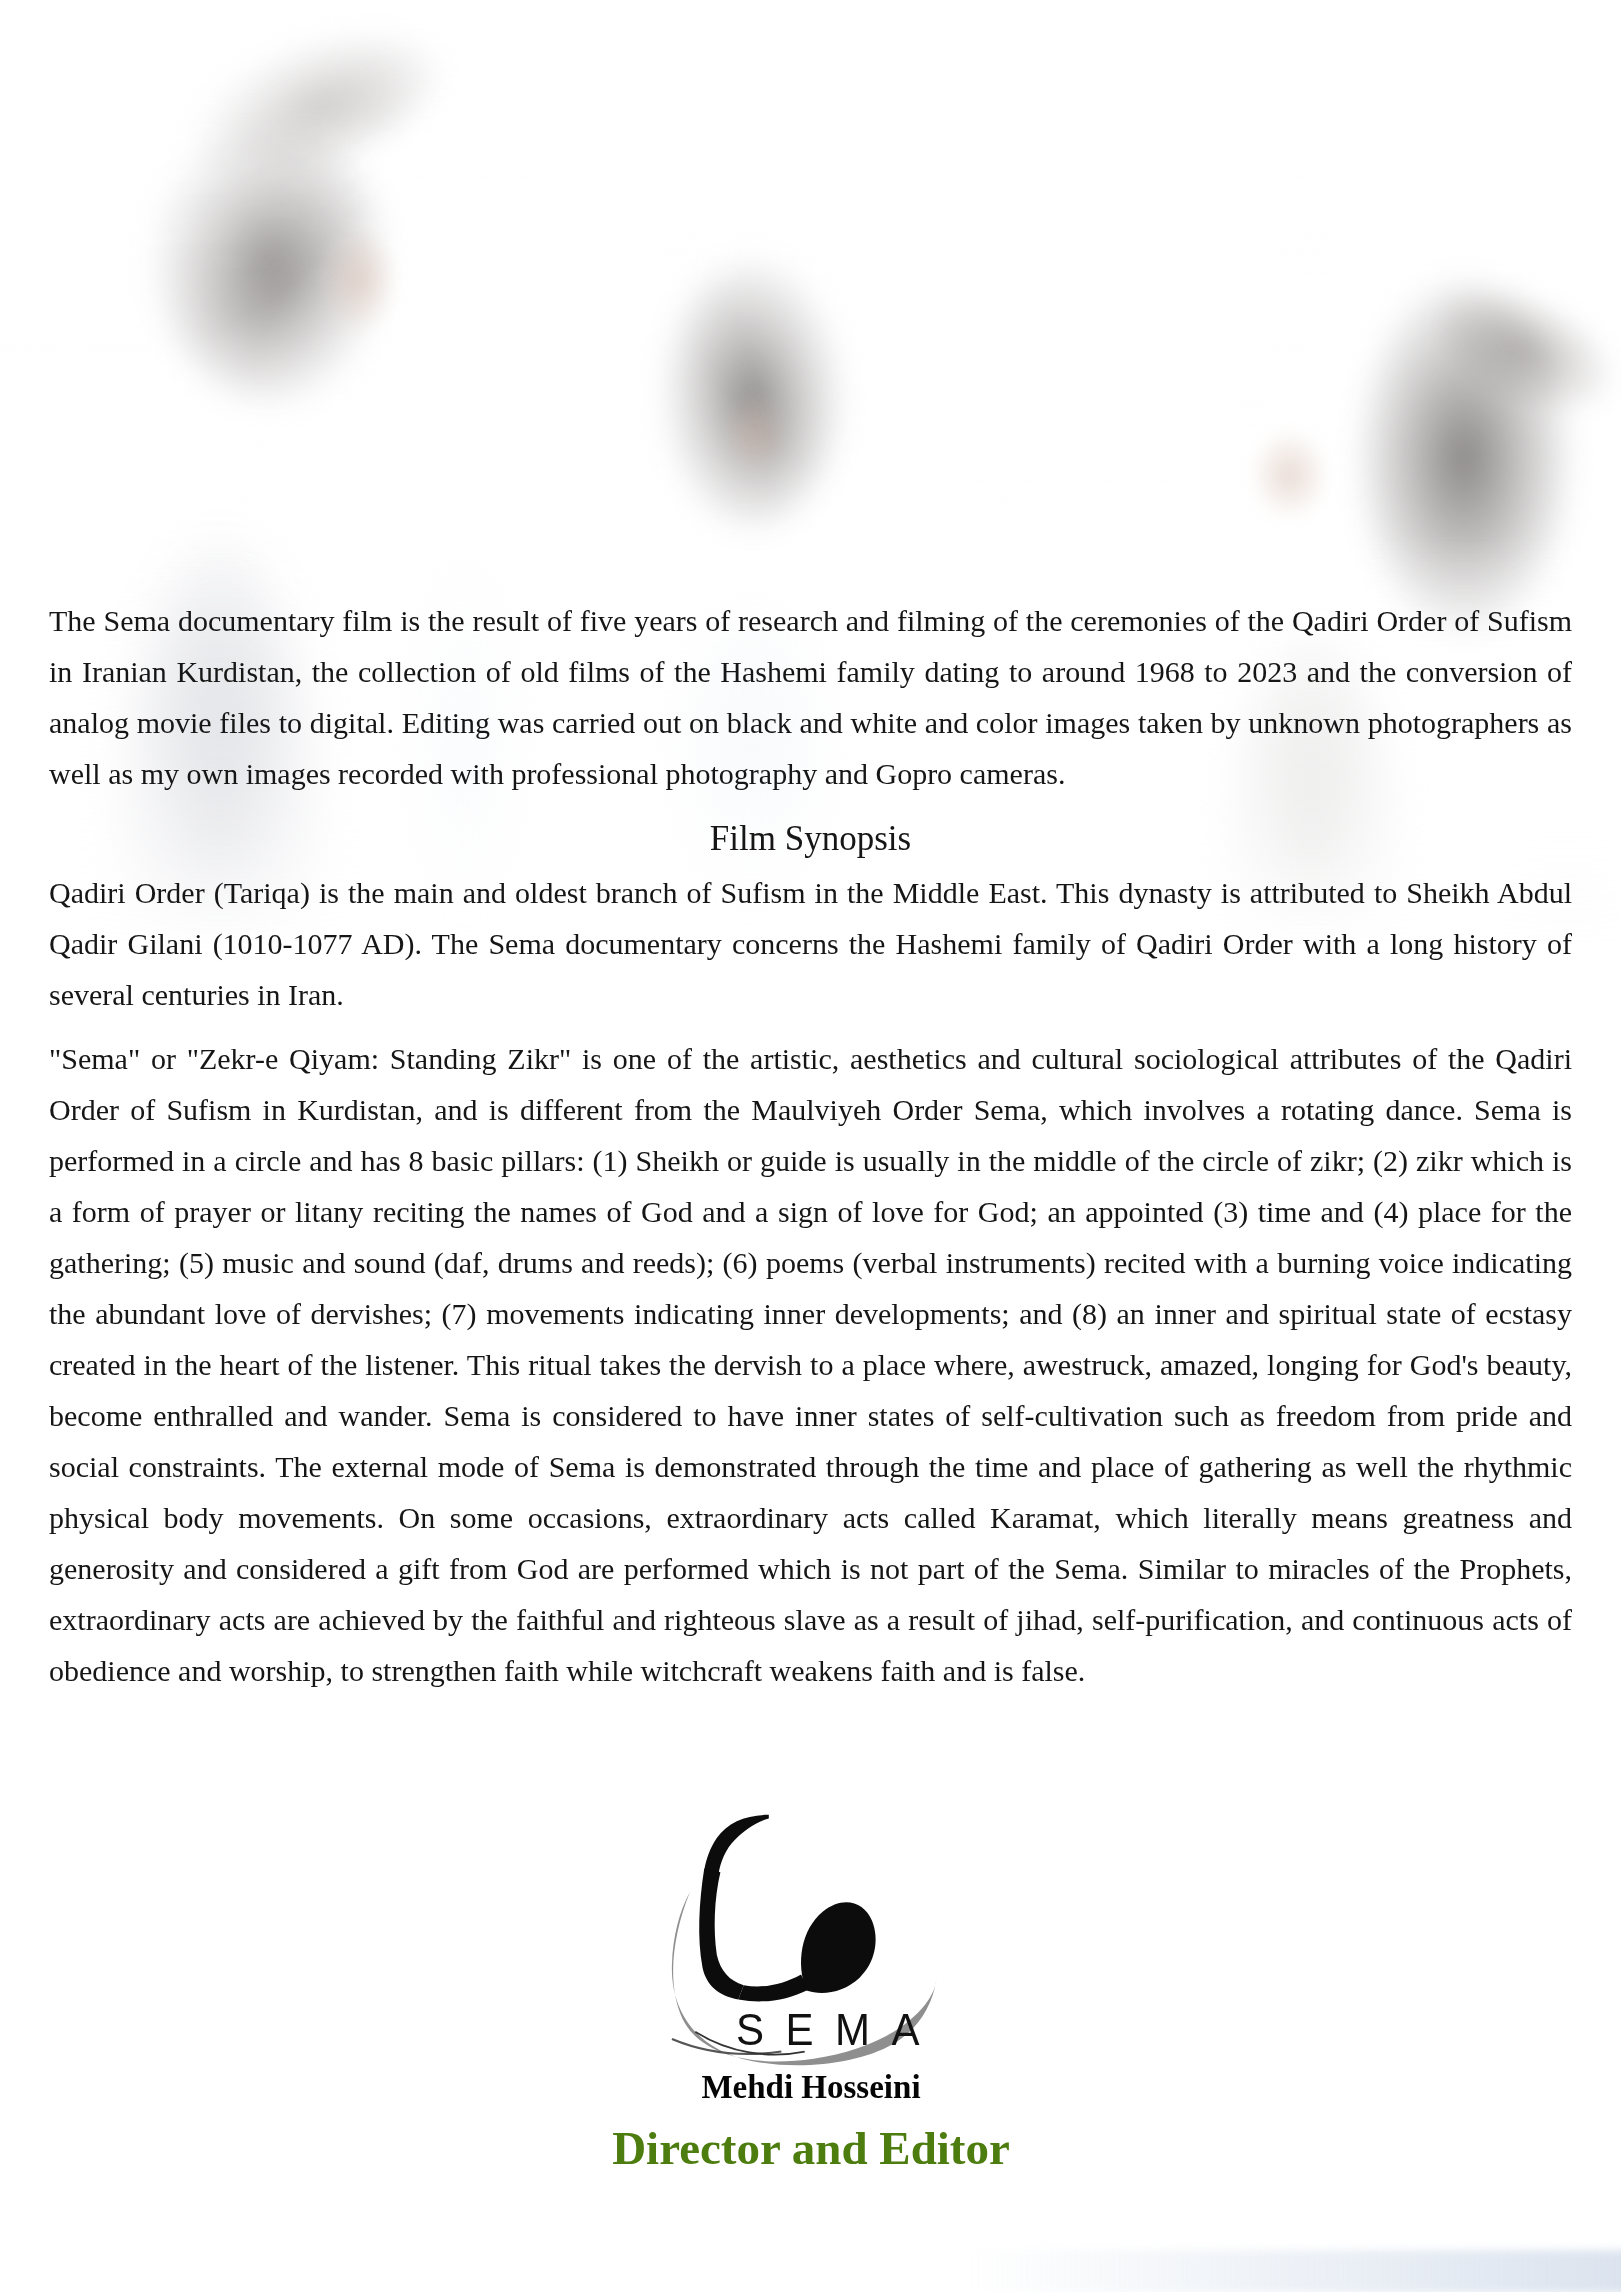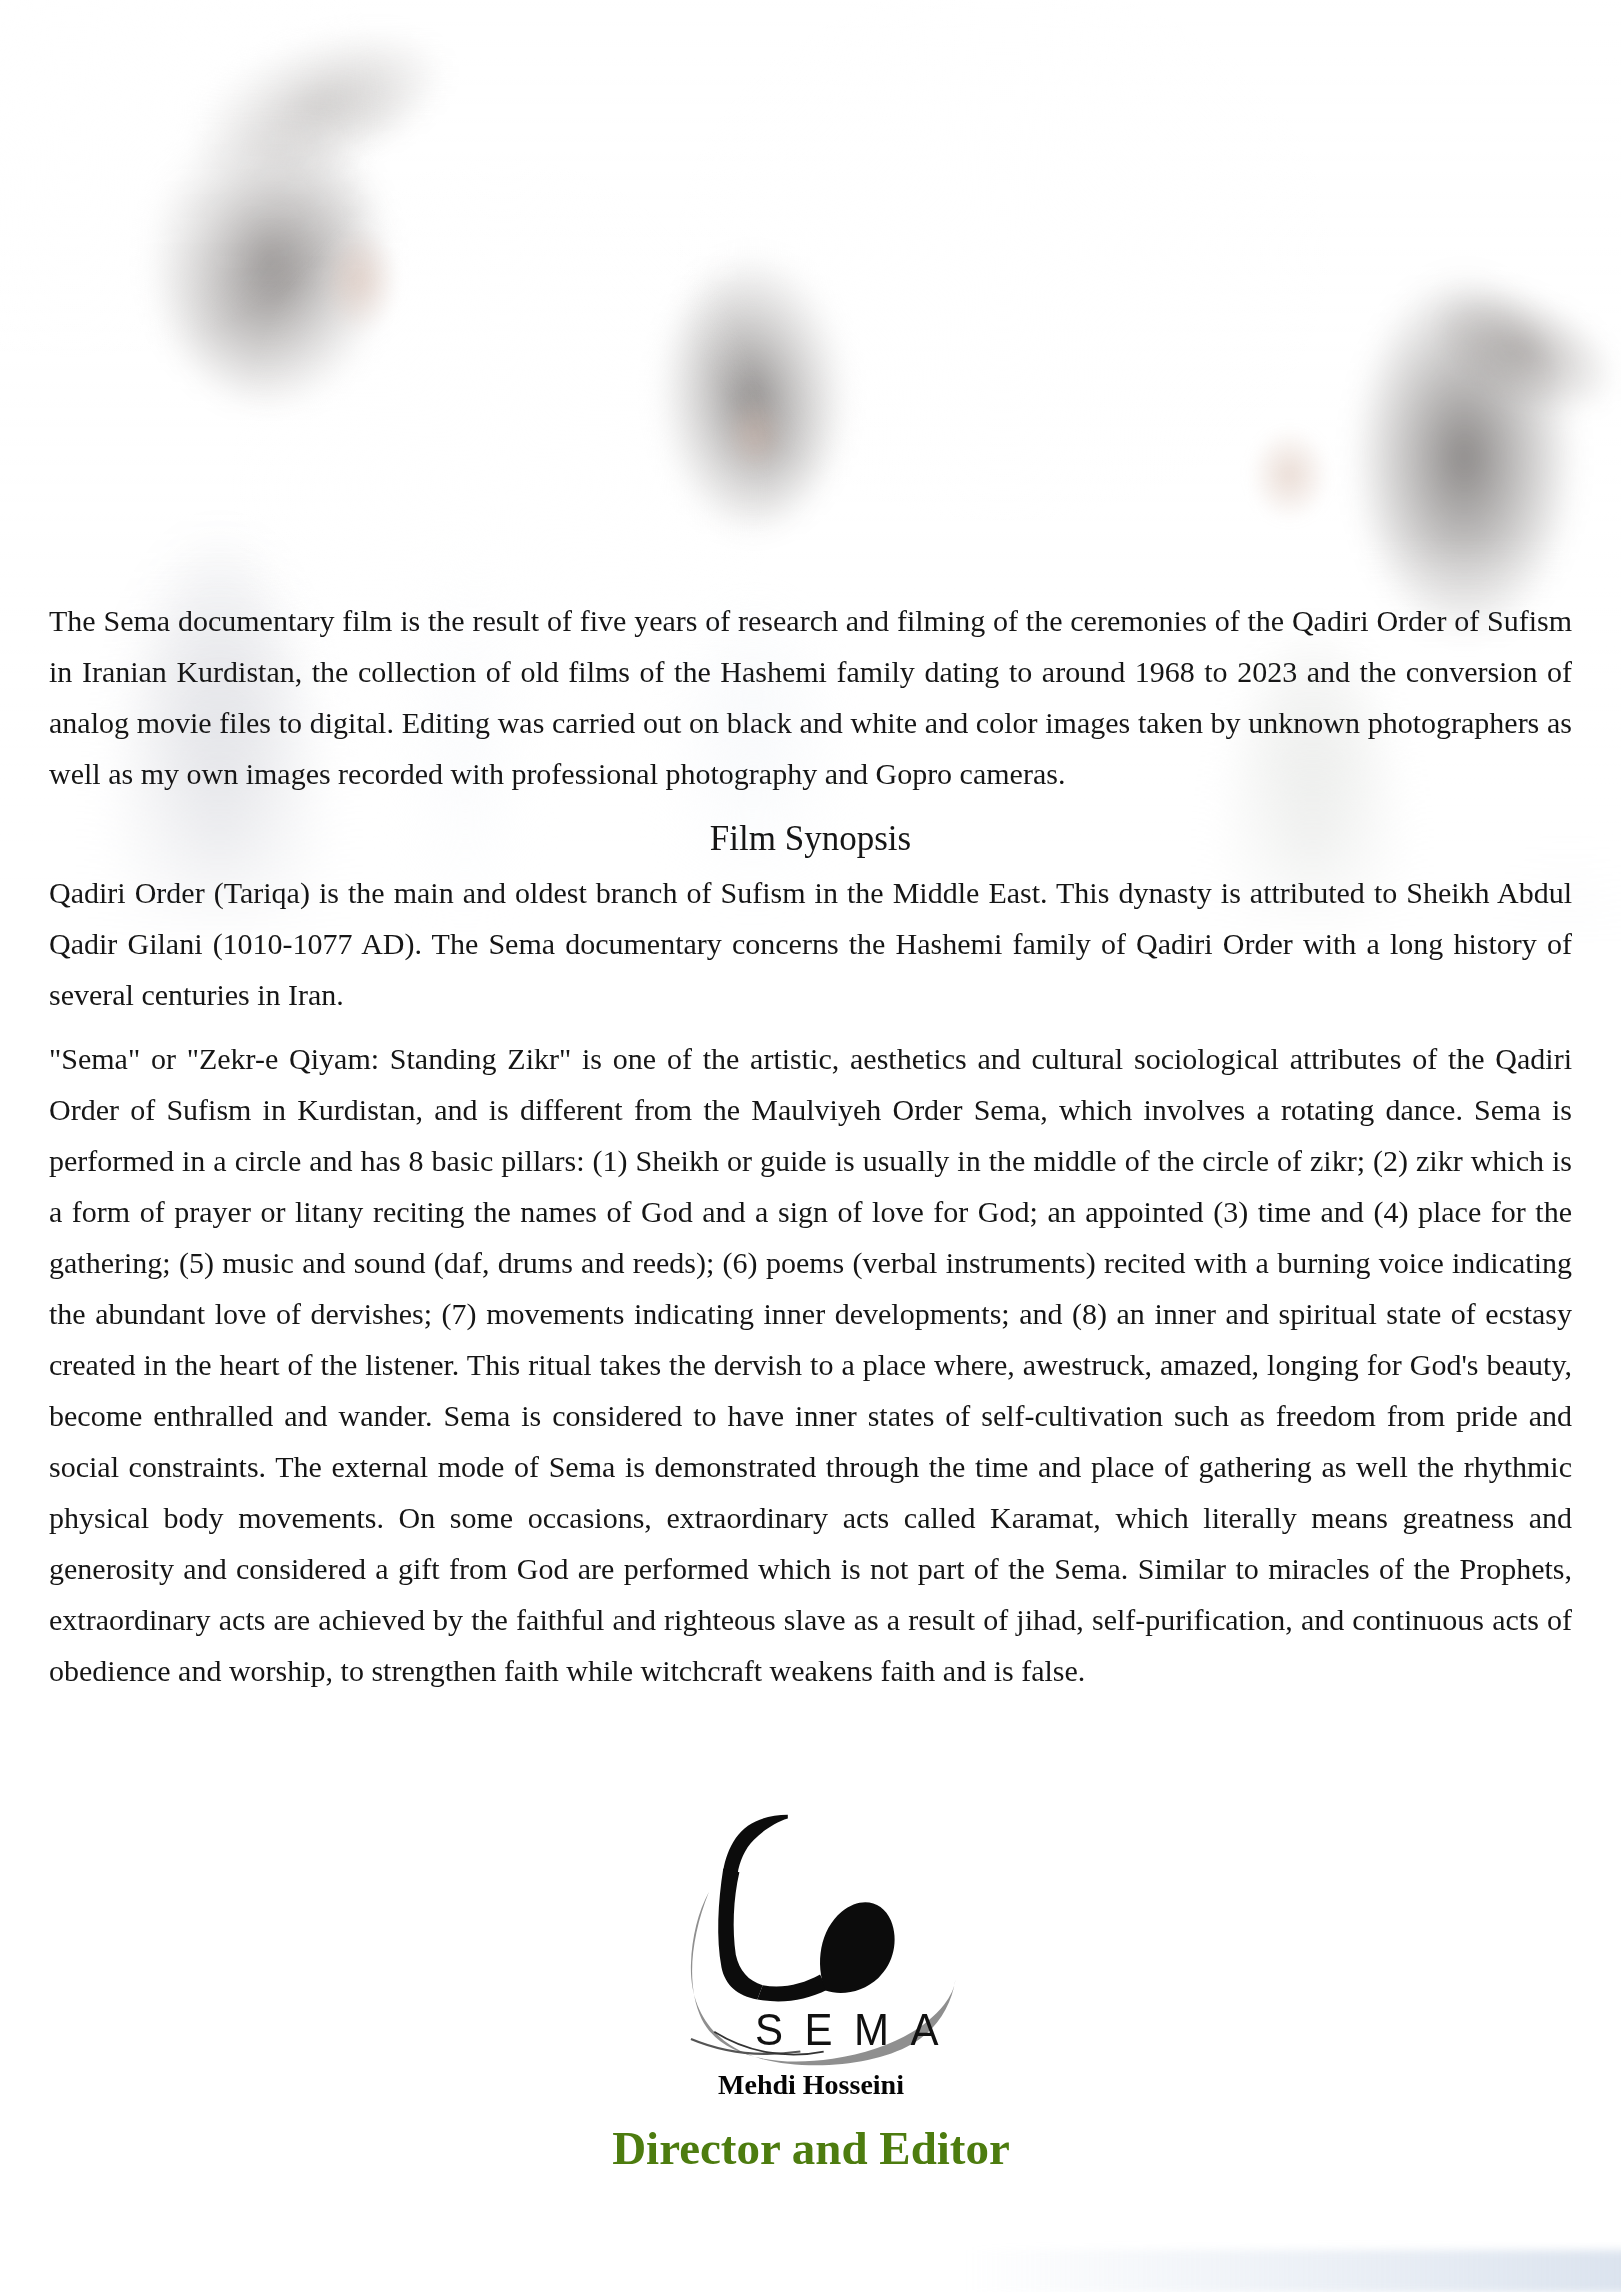--- a/index.html
+++ b/index.html
@@ -51,33 +51,33 @@
   .content p { margin:0; }
   .content h2 {
     margin:18px 0 7.2px 0;
     font-size:35px; line-height:43px;
     font-weight:normal; text-align:center;
   }
   .content .p2 { margin-top:0; }
   .content .p3 { margin-top:12.5px; }
 
   
-  .logo { position:absolute; left:673px; top:1813px; width:287px; height:269px; }
+  .logo { position:absolute; left:654px; top:1813px; width:287px; height:269px; }
   .logo svg { position:absolute; left:0; top:0; }
   .wordmark {
     position:absolute; left:82px; top:193px;
     font-family:"Liberation Sans", sans-serif;
     font-weight:300; font-size:42px; letter-spacing:21.5px;
     color:#111111; transform:scaleY(1.06);
   }
 
   
   .credit-name {
     position:absolute; left:0; top:2069px; width:1622px;
-    text-align:center; font-size:28px; font-weight:bold; color:#050505;
+    text-align:center; font-size:33px; font-weight:bold; color:#050505;
   }
   .credit-role {
     position:absolute; left:0; top:2121px; width:1622px;
     text-align:center; font-size:47px; font-weight:bold; color:#4d7c0f;
   }
 
   
   .corner-tint {
     position:absolute; right:0; bottom:0; width:681px; height:43px;
     background:linear-gradient(to left, rgba(188,203,224,.55), rgba(188,203,224,0));

